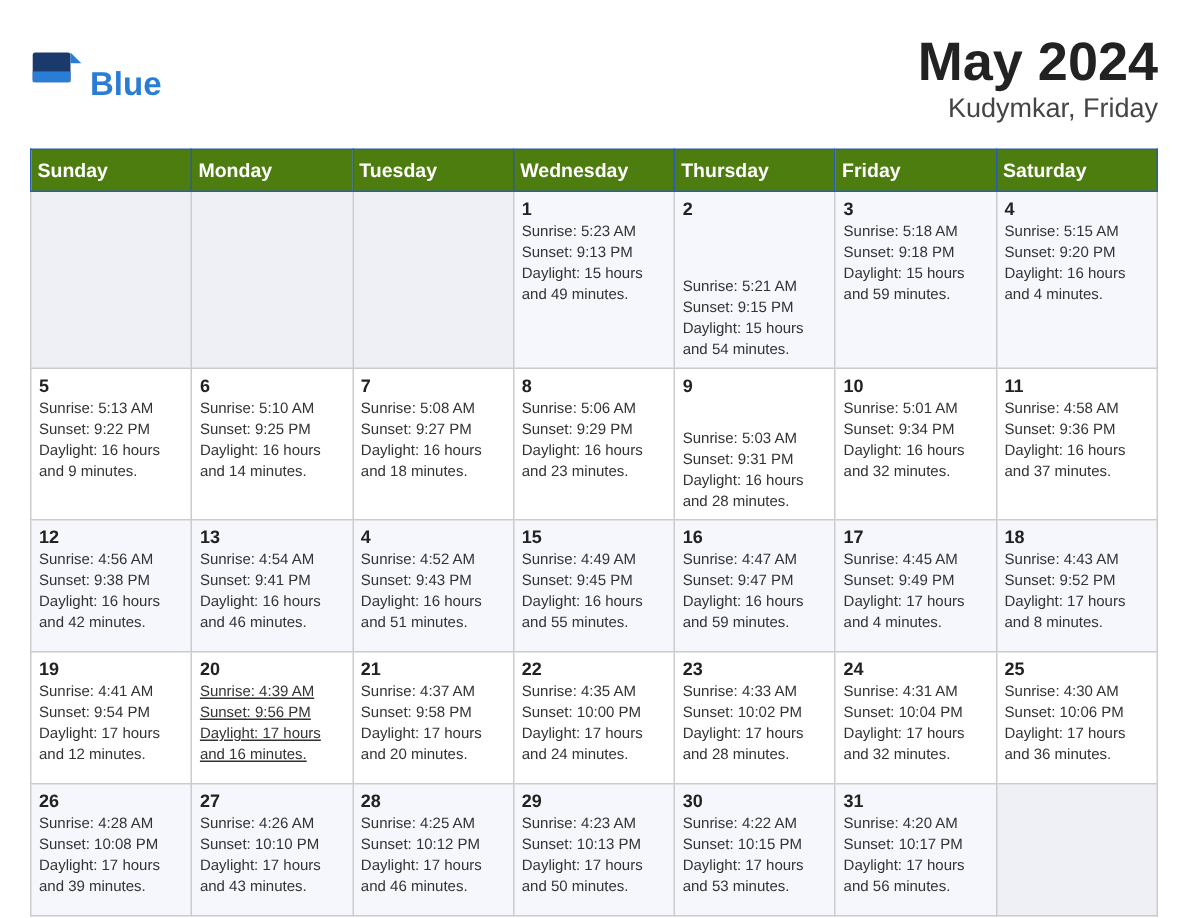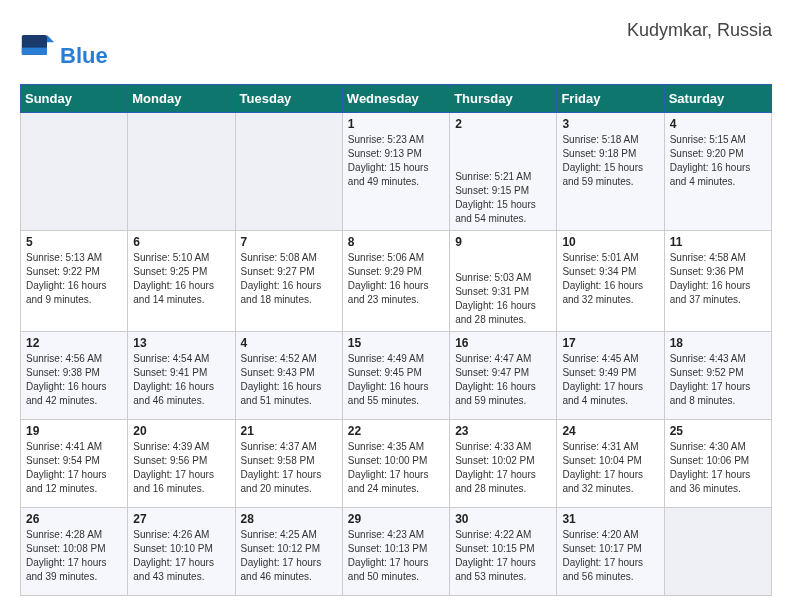--- a/index.html
+++ b/index.html
@@ -45,21 +45,21 @@
     .location-title {
       font-size: 18px;
       color: #444;
     }
     table {
       width: 100%;
       border-collapse: collapse;
       table-layout: fixed;
     }
     thead tr th {
-      background: #0f766e;
+      background: #4d7c0f;
       color: #fff;
       font-size: 13px;
       font-weight: bold;
       padding: 6px 4px;
       text-align: left;
       border: 1px solid #2a5db0;
     }
     tbody tr td {
       border: 1px solid #ccc;
       vertical-align: top;
@@ -101,21 +101,22 @@
       <rect x="2" y="24" width="28" height="8" rx="0" fill="#2a7dd4"></rect>
     </svg>
     <div>
       <div class="logo-text">
         <br>
         <span style="color:#2a7dd4">Blue</span>
       </div>
     </div>
   </div>
   <div class="title-block">
-    <div class="location-title">Kudymkar, Russia</div>
+    <div class="month-title">May 2024</div>
+    <div class="location-title">Kudymkar, Friday</div>
   </div>
 </div>
 
 <table>
   <thead>
     <tr id="thead-row">
         <th>Sunday</th>
         <th>Monday</th>
         <th>Tuesday</th>
         <th>Wednesday</th>
@@ -263,21 +264,21 @@
       <tr>
         <td>
           <span class="day-num">19</span>
           <div class="day-info" style="white-space: pre-line;">Sunrise: 4:41 AM
 Sunset: 9:54 PM
 Daylight: 17 hours
 and 12 minutes.</div>
         </td>
         <td>
           <span class="day-num">20</span>
-          <div class="day-info" style="white-space: pre-line;">Sunrise: 4:39 AM
+          <div class="day-info" style="white-space: pre-line; text-decoration: underline;">Sunrise: 4:39 AM
 Sunset: 9:56 PM
 Daylight: 17 hours
 and 16 minutes.</div>
         </td>
         <td>
           <span class="day-num">21</span>
           <div class="day-info" style="white-space: pre-line;">Sunrise: 4:37 AM
 Sunset: 9:58 PM
 Daylight: 17 hours
 and 20 minutes.</div>

